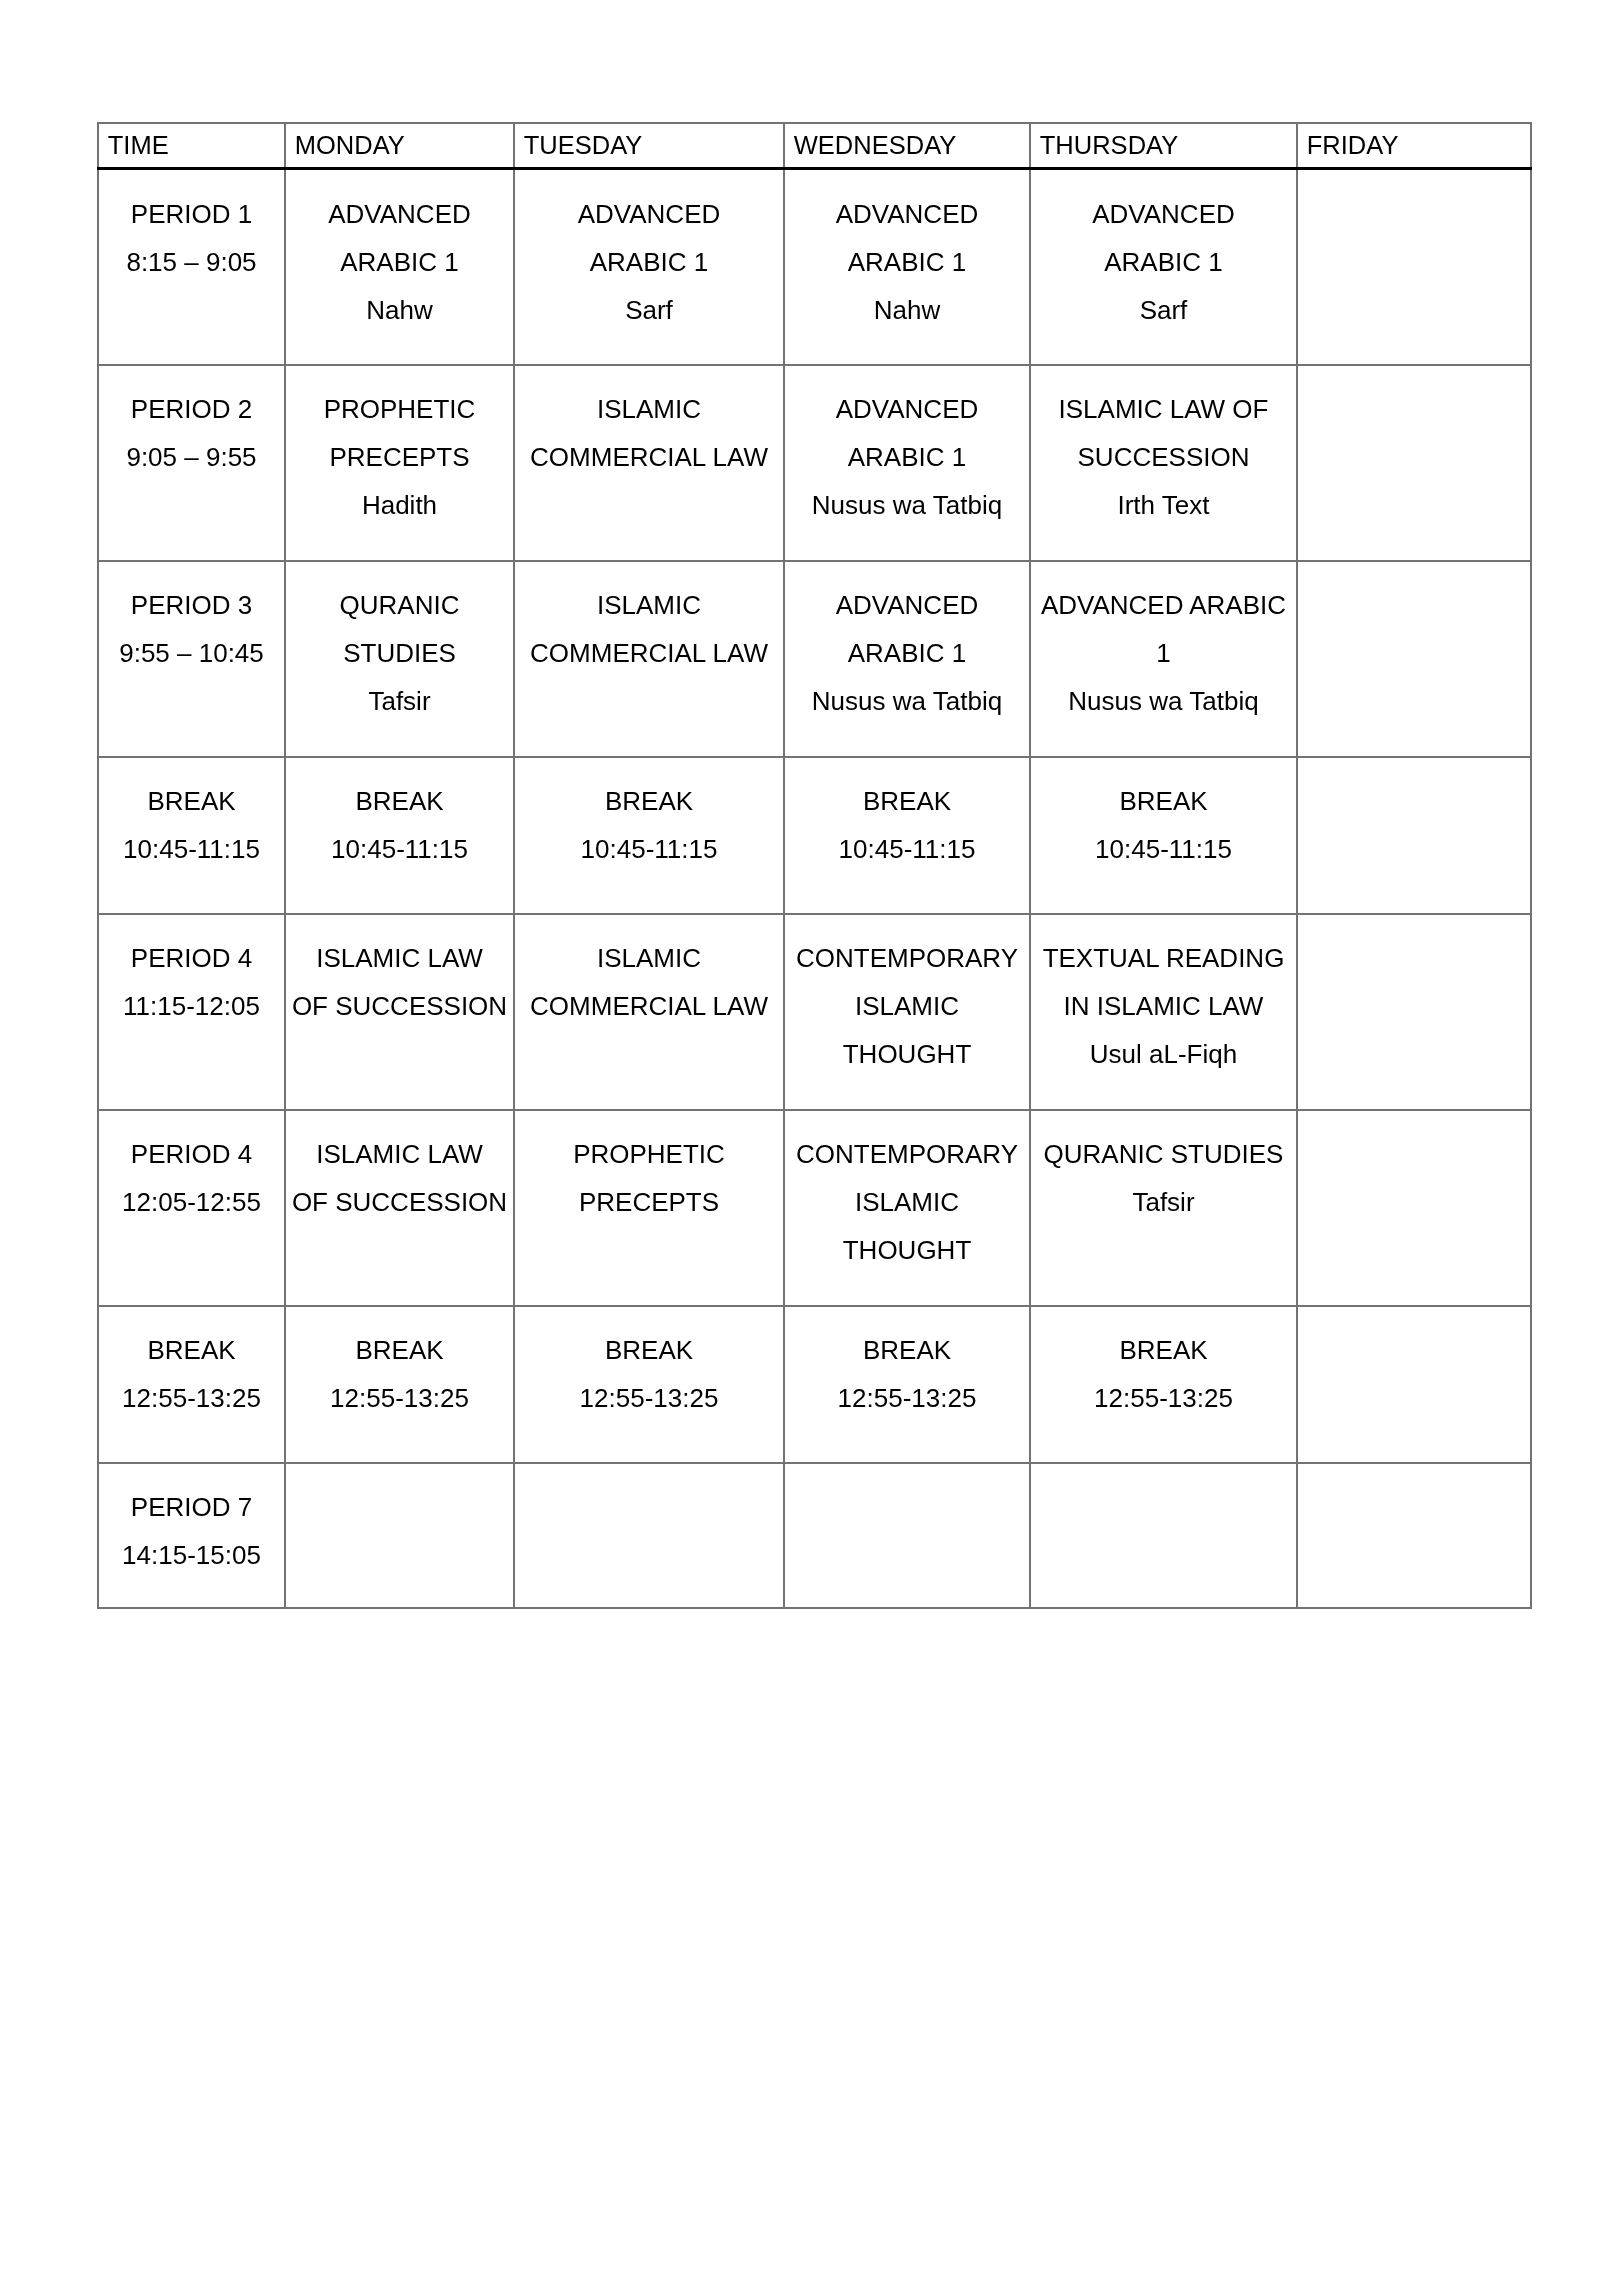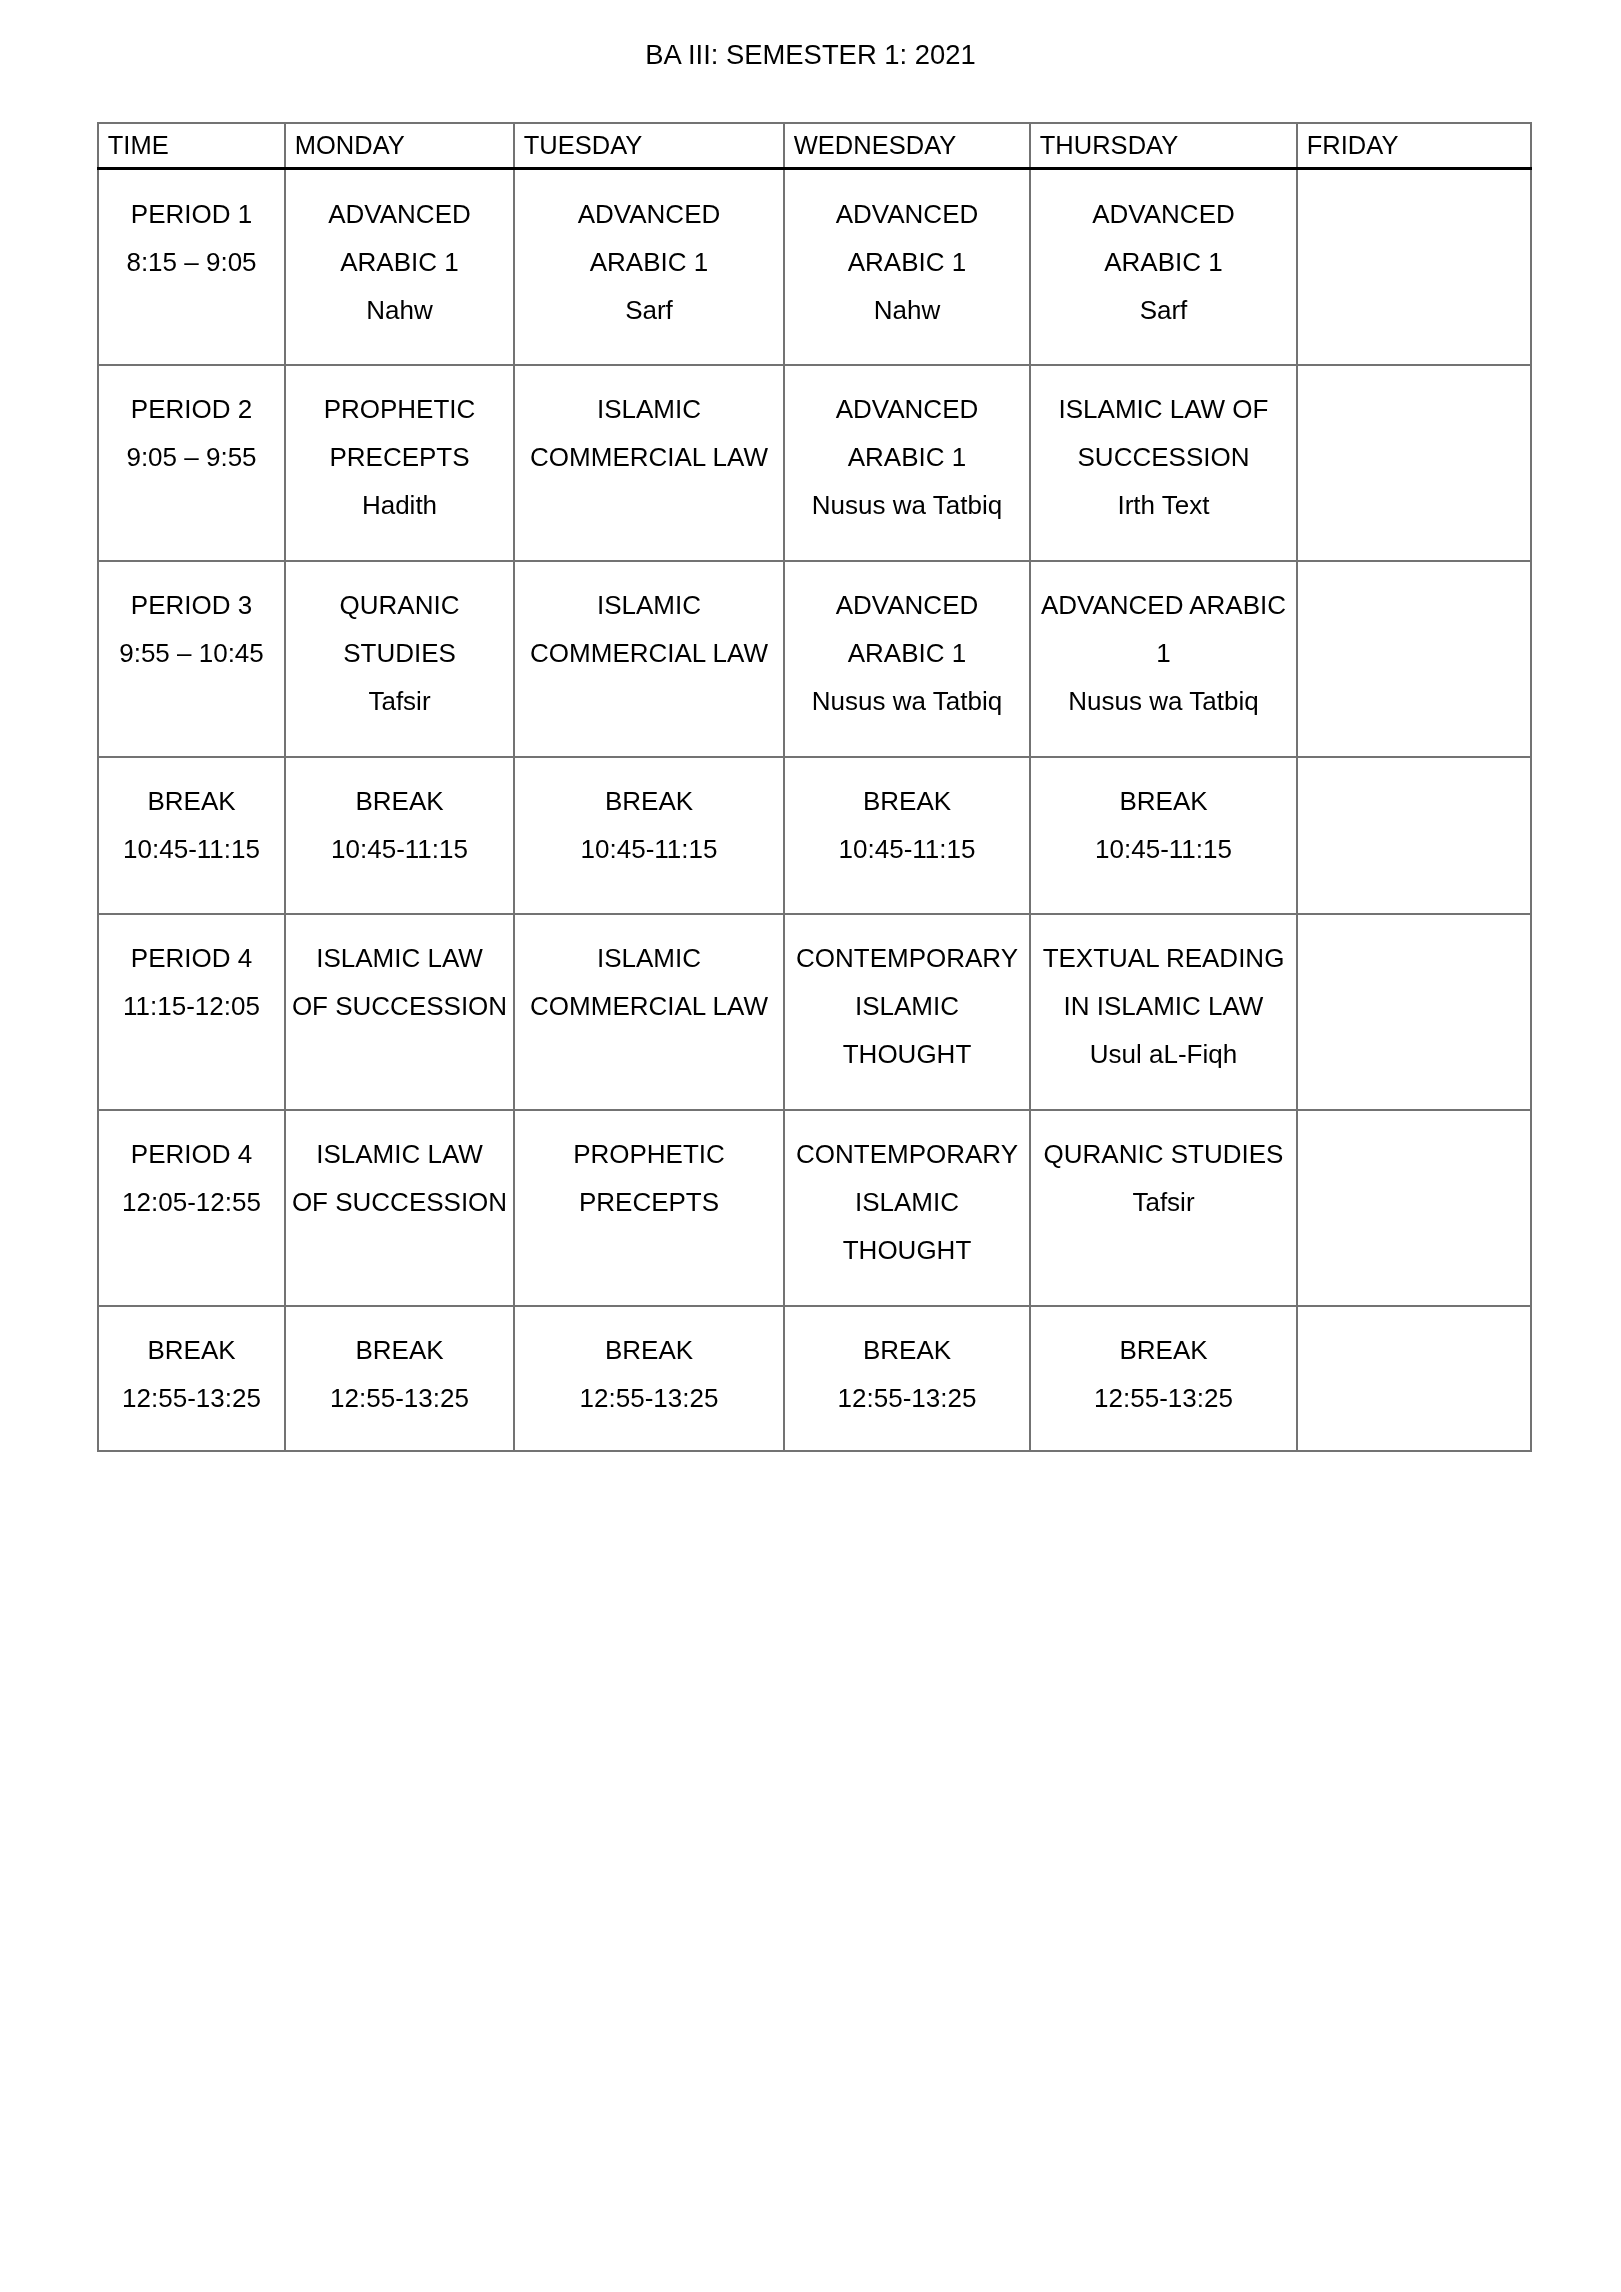--- a/index.html
+++ b/index.html
@@ -59,21 +59,20 @@
   .timetable tbody tr.kind-period { height: 196px; }
   .timetable tbody tr.kind-break  { height: 157px; margin-top: 12px; }
   .timetable tbody tr:last-child  { height: 145px; }
   .line { line-height: 48px; white-space: pre; }
   .it { }
 </style>
 </head>
 <body>
 
 <div class="sheet">
-  <div class="doc-title">BA III: SEMESTER 1: 2021</div>
 
   <table class="timetable">
     <colgroup>
       <col class="c0">
         <col class="c1">
         <col class="c2">
         <col class="c3">
         <col class="c4">
         <col class="c5">
     </colgroup>
@@ -255,16 +254,27 @@
           <td>
             <div class="line"><span>BREAK</span></div>
             <div class="line"><span>12:55-13:25</span></div>
           </td>
           <td>
             <div class="line"><span>BREAK</span></div>
             <div class="line"><span>12:55-13:25</span></div>
           </td>
           <td></td>
         </tr>
+        <tr class="kind-period">
+          <td>
+            <div class="line"><span>PERIOD 7</span></div>
+            <div class="line"><span>14:15-15:05</span></div>
+          </td>
+          <td></td>
+          <td></td>
+          <td></td>
+          <td></td>
+          <td></td>
+        </tr>
       </tbody>
   </table>
 </div>
 
 
 </body></html>

